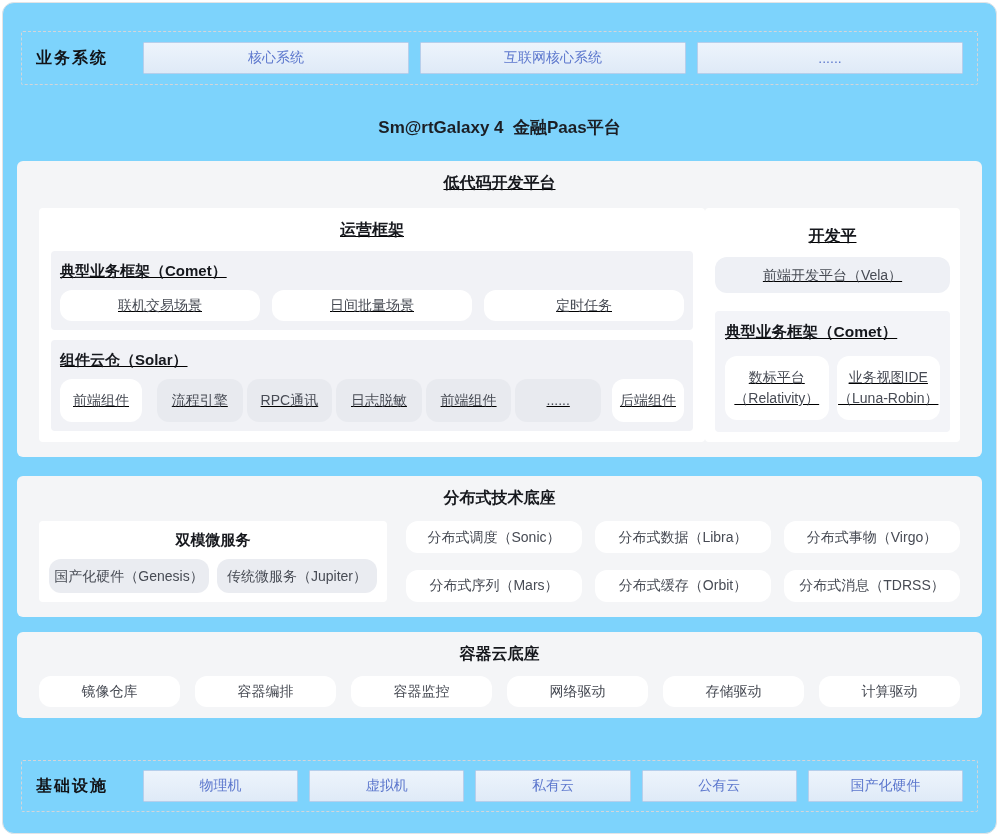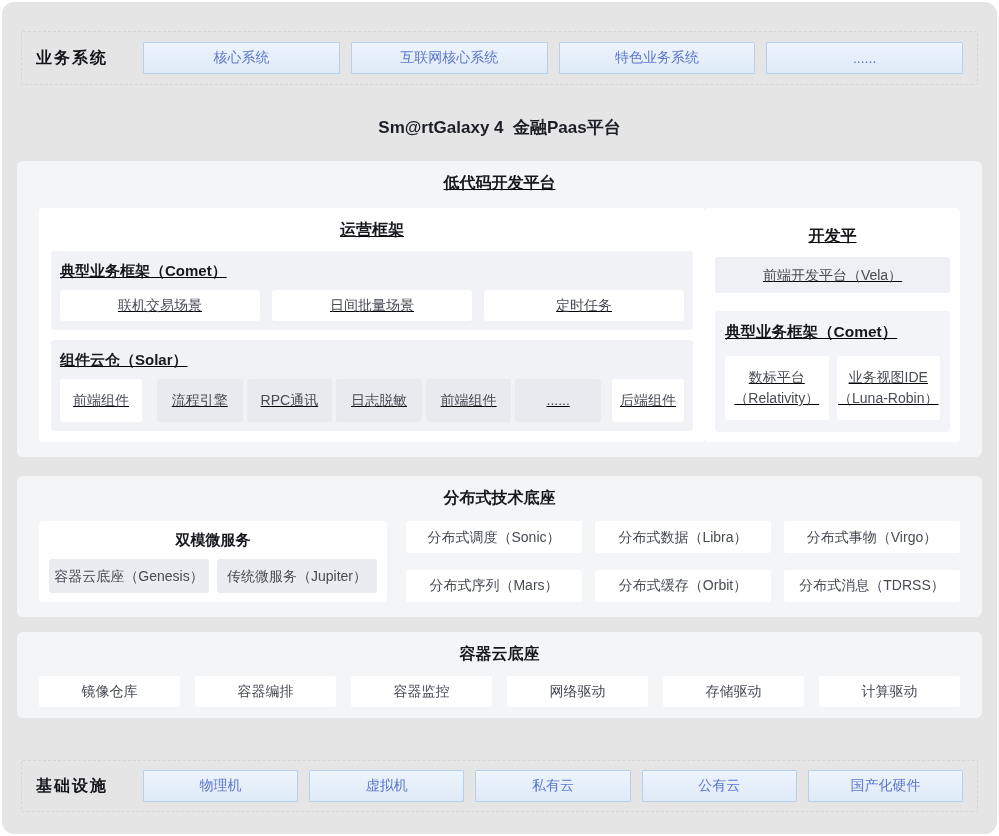--- a/index.html
+++ b/index.html
@@ -1,18 +1,18 @@
 <!DOCTYPE html>
 <html><head>
 <meta charset="utf-8">
 <style>
   * { box-sizing: border-box; margin: 0; padding: 0; }
   html, body { width: 999px; height: 836px; background: #fff; }
   body { font-family: "Liberation Sans", sans-serif; position: relative; overflow: hidden; }
-  .frame { position: absolute; inset: 2px; border: 1px solid #e3e4e6; border-radius: 12px; background: #e5e5e5; overflow: hidden; }
+  .frame { position: absolute; inset: 2px; border: 1px solid #e3e4e6; border-radius: 12px; background: #7dd3fc; overflow: hidden; }
 
   
   .strip { margin: 28px 18px 0; height: 54px; border: 1px dashed #d3d5d9; border-radius: 2px;
            display: flex; align-items: center; padding: 0 14px; gap: 11px; }
   .strip-label { font-weight: bold; font-size: 16px; color: #121418; width: 96px; flex-shrink: 0; letter-spacing: 2px; }
   .btn-blue { flex: 1; height: 32px; display: flex; align-items: center; justify-content: center;
               font-size: 14px; color: #5c77cd; background: linear-gradient(180deg, #edf4fc, #dfeaf7);
               border: 1px solid #b6cfec; border-radius: 1px; }
 
   .main-title { margin-top: 31px; text-align: center; font-size: 17px; font-weight: bold; color: #1b1e24; white-space: pre; }
@@ -26,21 +26,21 @@
   .lowcode-body { display: flex; align-items: stretch; height: 234px; }
 
   .card { background: #fff; border-radius: 4px; }
   .op-card { flex: 1; padding: 8px 12px 6px; }
   .card-title { text-align: center; font-weight: bold; font-size: 16px; color: #16181d; margin: 4px 0 10px; }
   .subcard { background: #f1f2f6; border-radius: 4px; padding: 7px 9px 9px; }
   .subcard + .subcard { margin-top: 10px; }
   .subcard-title { text-align: left; font-weight: bold; font-size: 15px; color: #16181d; margin: 4px 0 9px; }
 
   .node { display: flex; flex-direction: column; align-items: center; justify-content: center;
-          font-size: 14px; color: #474b54; border-radius: 3px; text-align: center; line-height: 21px; }
+          font-size: 14px; color: #474b54; border-radius: 12px; text-align: center; line-height: 21px; }
   .node-white { background: #fff; }
   .node-gray  { background: #e8eaef; }
 
   .row4 { display: flex; gap: 12px; }
   .row4 .node { flex: 1; height: 31px; }
 
   .solar-row { display: flex; gap: 4px; height: 43px; }
   .solar-row .mid { flex: 1; }
   .solar-front { width: 82px; margin-right: 11px; }
   .solar-back  { width: 72px; margin-left: 7px; }
@@ -72,21 +72,20 @@
 </style>
 </head>
 <body>
 
 <div class="frame">
 
   <div class="strip">
     <div class="strip-label">业务系统</div>
     <div class="btn-blue">核心系统</div>
     <div class="btn-blue">互联网核心系统</div>
-    <div class="btn-blue">特色业务系统</div>
     <div class="btn-blue">......</div>
   </div>
 
   <div class="main-title">Sm@rtGalaxy 4  金融Paas平台</div>
 
   <div class="section" id="lowcode">
     <div class="section-title">低代码开发平台</div>
     <div class="lowcode-body">
 
       <div class="card op-card">
@@ -135,21 +134,21 @@
 
     </div>
   </div>
 
   <div class="section" id="distributed">
     <div class="section-title">分布式技术底座</div>
     <div class="dist-body">
       <div class="card dual-card">
         <div class="card-title">双模微服务</div>
         <div class="dual-row">
-          <div class="node">容器云底座（Genesis）</div>
+          <div class="node">国产化硬件（Genesis）</div>
           <div class="node">传统微服务（Jupiter）</div>
         </div>
       </div>
       <div class="dist-grid">
         <div class="node node-white">分布式调度（Sonic）</div>
         <div class="node node-white">分布式数据（Libra）</div>
         <div class="node node-white">分布式事物（Virgo）</div>
         <div class="node node-white">分布式序列（Mars）</div>
         <div class="node node-white">分布式缓存（Orbit）</div>
         <div class="node node-white">分布式消息（TDRSS）</div>

